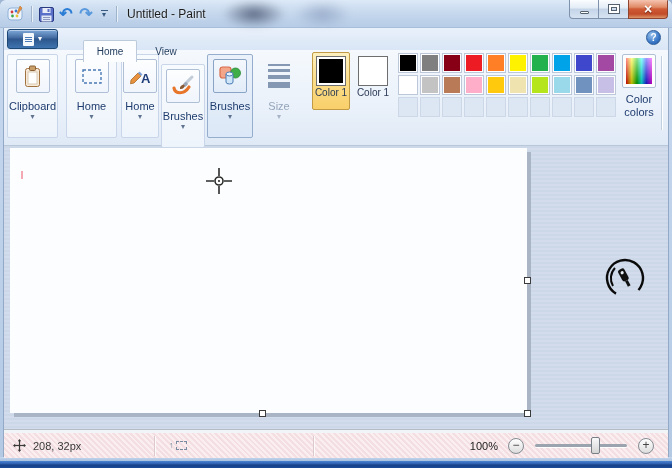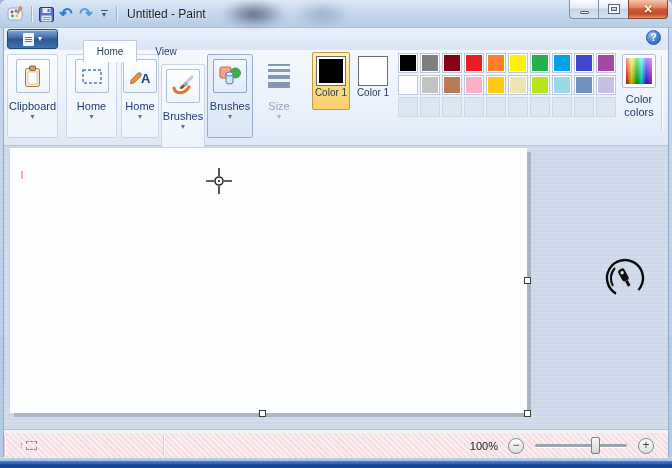--- a/index.html
+++ b/index.html
@@ -360,20 +360,30 @@
       <g transform="rotate(-28 22 22)">
         <rect x="18.5" y="12" width="7" height="13" rx="2.5" fill="#111"></rect>
         <rect x="20.5" y="25" width="3" height="6" fill="#111"></rect>
         <circle cx="22" cy="16" r="1.6" fill="#e8eef6"></circle>
       </g>
     </svg>
   </div>
 
   <div class="status-gap"></div>
   <div class="statusbar">
+    <div class="sb-coords">
+      <svg width="13" height="13" viewBox="0 0 13 13">
+        <g stroke="#3a3a3a" stroke-width="1.2">
+            <line x1="6.5" y1="1" x2="6.5" y2="12"></line>
+            <line x1="1" y1="6.5" x2="12" y2="6.5"></line>
+          </g>
+        <path d="M6.5 0 L4.8 2.2 L8.2 2.2 Z M6.5 13 L4.8 10.8 L8.2 10.8 Z M0 6.5 L2.2 4.8 L2.2 8.2 Z M13 6.5 L10.8 4.8 L10.8 8.2 Z" fill="#3a3a3a"></path>
+      </svg>
+      <span>208, 32px</span>
+    </div>
     <div class="sb-sep"></div>
     <div class="sb-selsize">
       <span class="selsize-arrow">↑</span>
       <span class="selsize-rect"></span>
     </div>
     <div class="sb-sep"></div>
     <div class="sb-zoomarea">
       <span class="sb-zoomtext">100%</span>
       <div class="zoom-btn">−</div>
       <div class="zoom-track">

